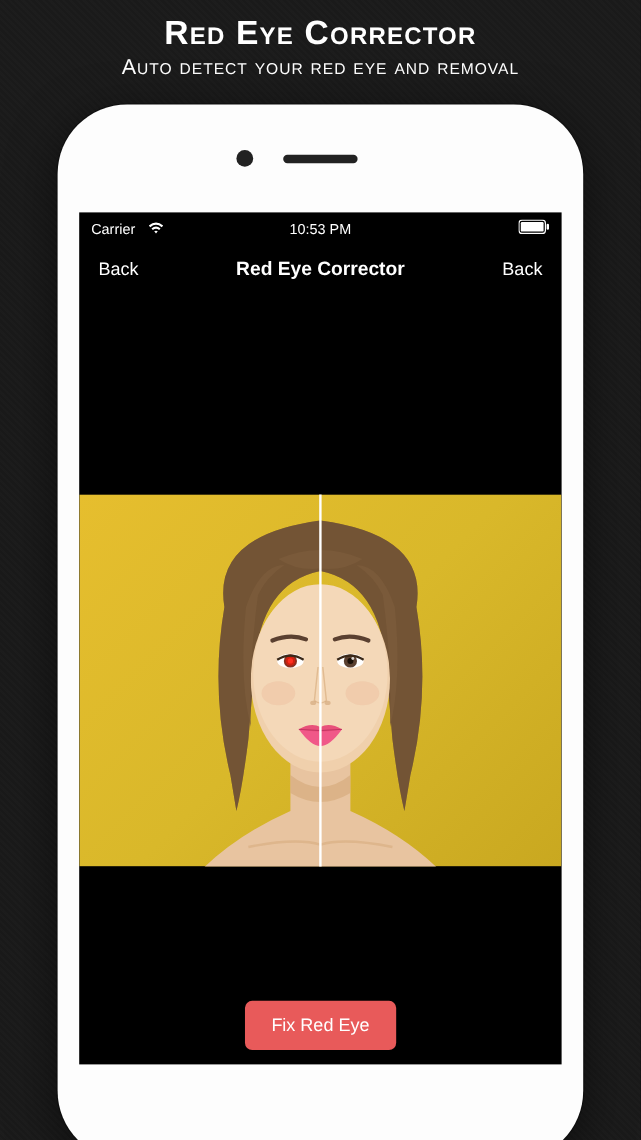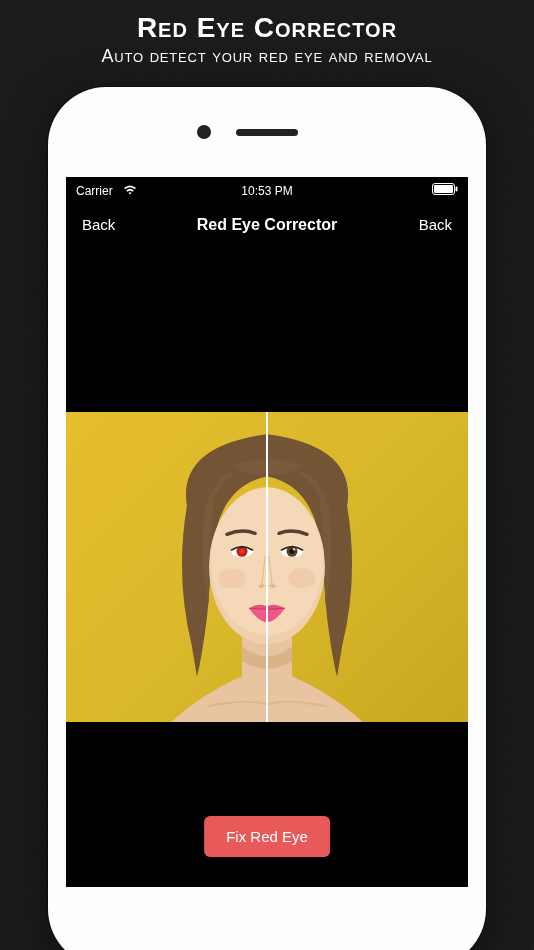--- a/index.html
+++ b/index.html
@@ -129,21 +129,21 @@
       left: 50%;
       top: -50px;
       bottom: -70px;
       width: 2px;
       background: #fff;
       transform: translateX(-50%);
       z-index: 10;
     }
     .fix-button {
       position: absolute;
-      bottom: 30px;
+      bottom: 12px;
       left: 50%;
       transform: translateX(-50%);
       background: #e85a5a;
       color: #fff;
       border: none;
       padding: 12px 22px;
       font-size: 15px;
       border-radius: 6px;
       cursor: pointer;
       font-weight: 400;

